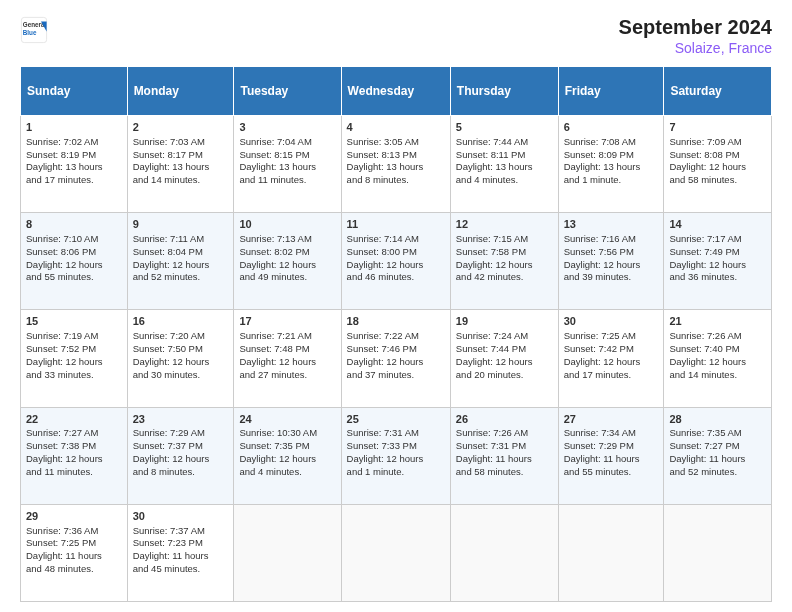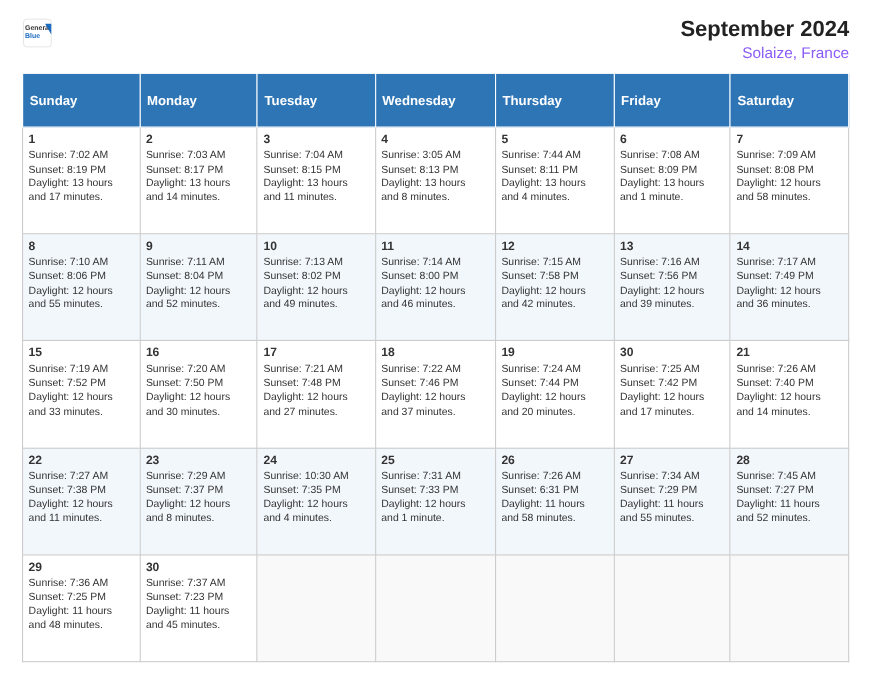--- a/index.html
+++ b/index.html
@@ -295,34 +295,34 @@
           <td>
             <span class="day-num">25</span>
             <div>Sunrise: 7:31 AM</div>
             <div>Sunset: 7:33 PM</div>
             <div>Daylight: 12 hours</div>
             <div>and 1 minute.</div>
           </td>
           <td>
             <span class="day-num">26</span>
             <div>Sunrise: 7:26 AM</div>
-            <div>Sunset: 6:31 PM</div>
+            <div>Sunset: 7:31 PM</div>
             <div>Daylight: 11 hours</div>
             <div>and 58 minutes.</div>
           </td>
           <td>
             <span class="day-num">27</span>
             <div>Sunrise: 7:34 AM</div>
             <div>Sunset: 7:29 PM</div>
             <div>Daylight: 11 hours</div>
             <div>and 55 minutes.</div>
           </td>
           <td>
             <span class="day-num">28</span>
-            <div>Sunrise: 7:45 AM</div>
+            <div>Sunrise: 7:35 AM</div>
             <div>Sunset: 7:27 PM</div>
             <div>Daylight: 11 hours</div>
             <div>and 52 minutes.</div>
           </td>
         </tr>
         <tr>
           <td>
             <span class="day-num">29</span>
             <div>Sunrise: 7:36 AM</div>
             <div>Sunset: 7:25 PM</div>

